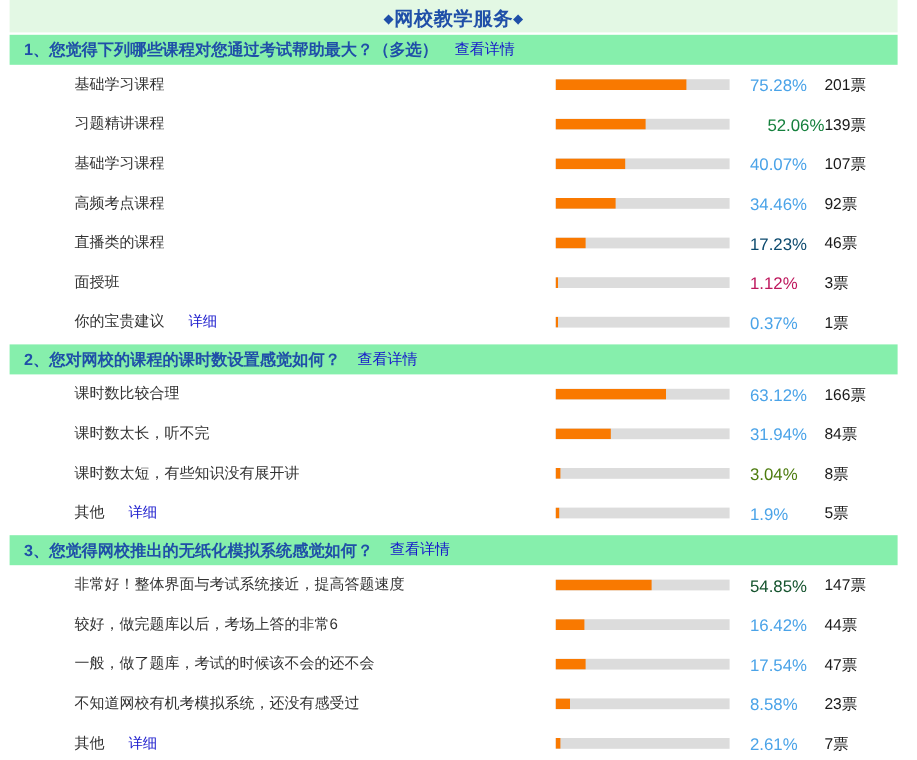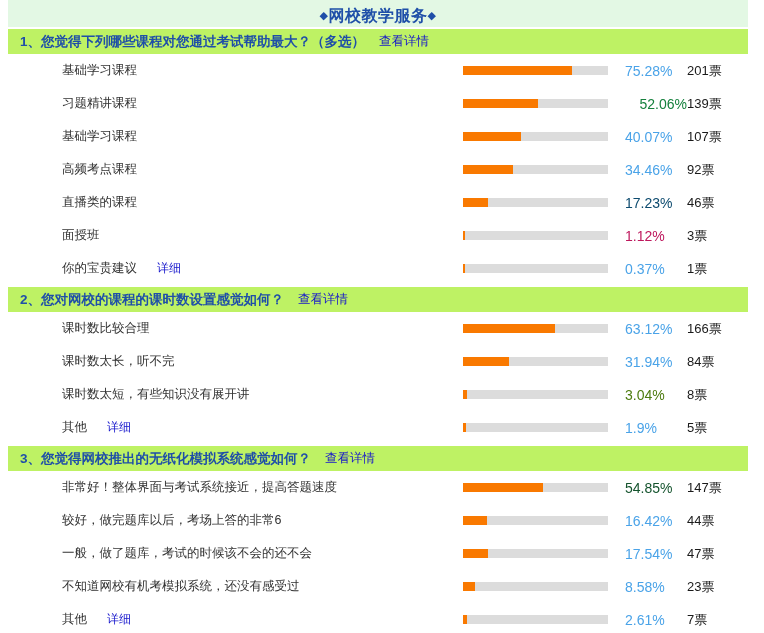--- a/index.html
+++ b/index.html
@@ -39,21 +39,21 @@
   }
   .diamond {
     color: #1f4fa8;
     font-size: 11px;
     vertical-align: 2px;
   }
   
   .q-head {
     height: 25px;
     margin: 2px 16px 0 8px;
-    background: #bef264;
+    background: #86efac;
     display: flex;
     align-items: center;
     padding-left: 12px;
     box-sizing: border-box;
   }
   .q-title {
     color: #1f4fa8;
     font-weight: bold;
     font-size: 13.5px;
     white-space: nowrap;

